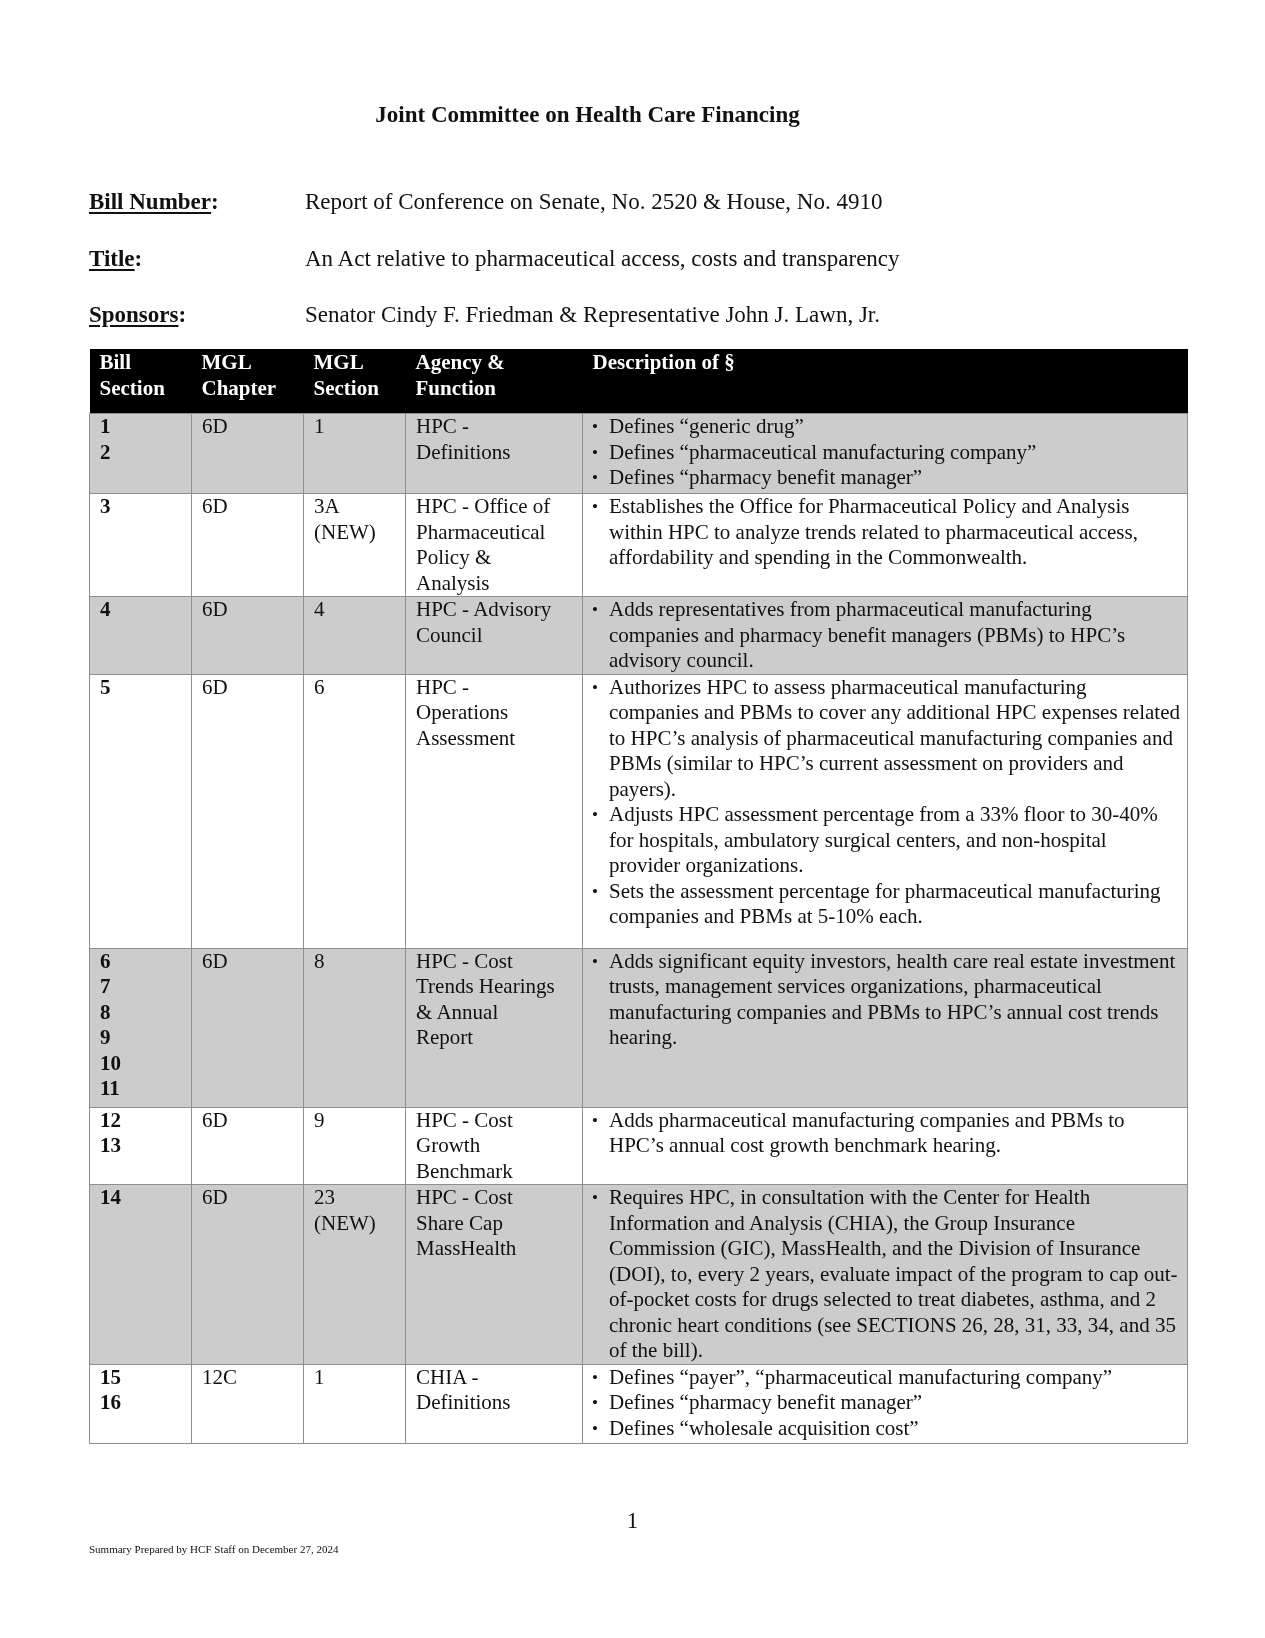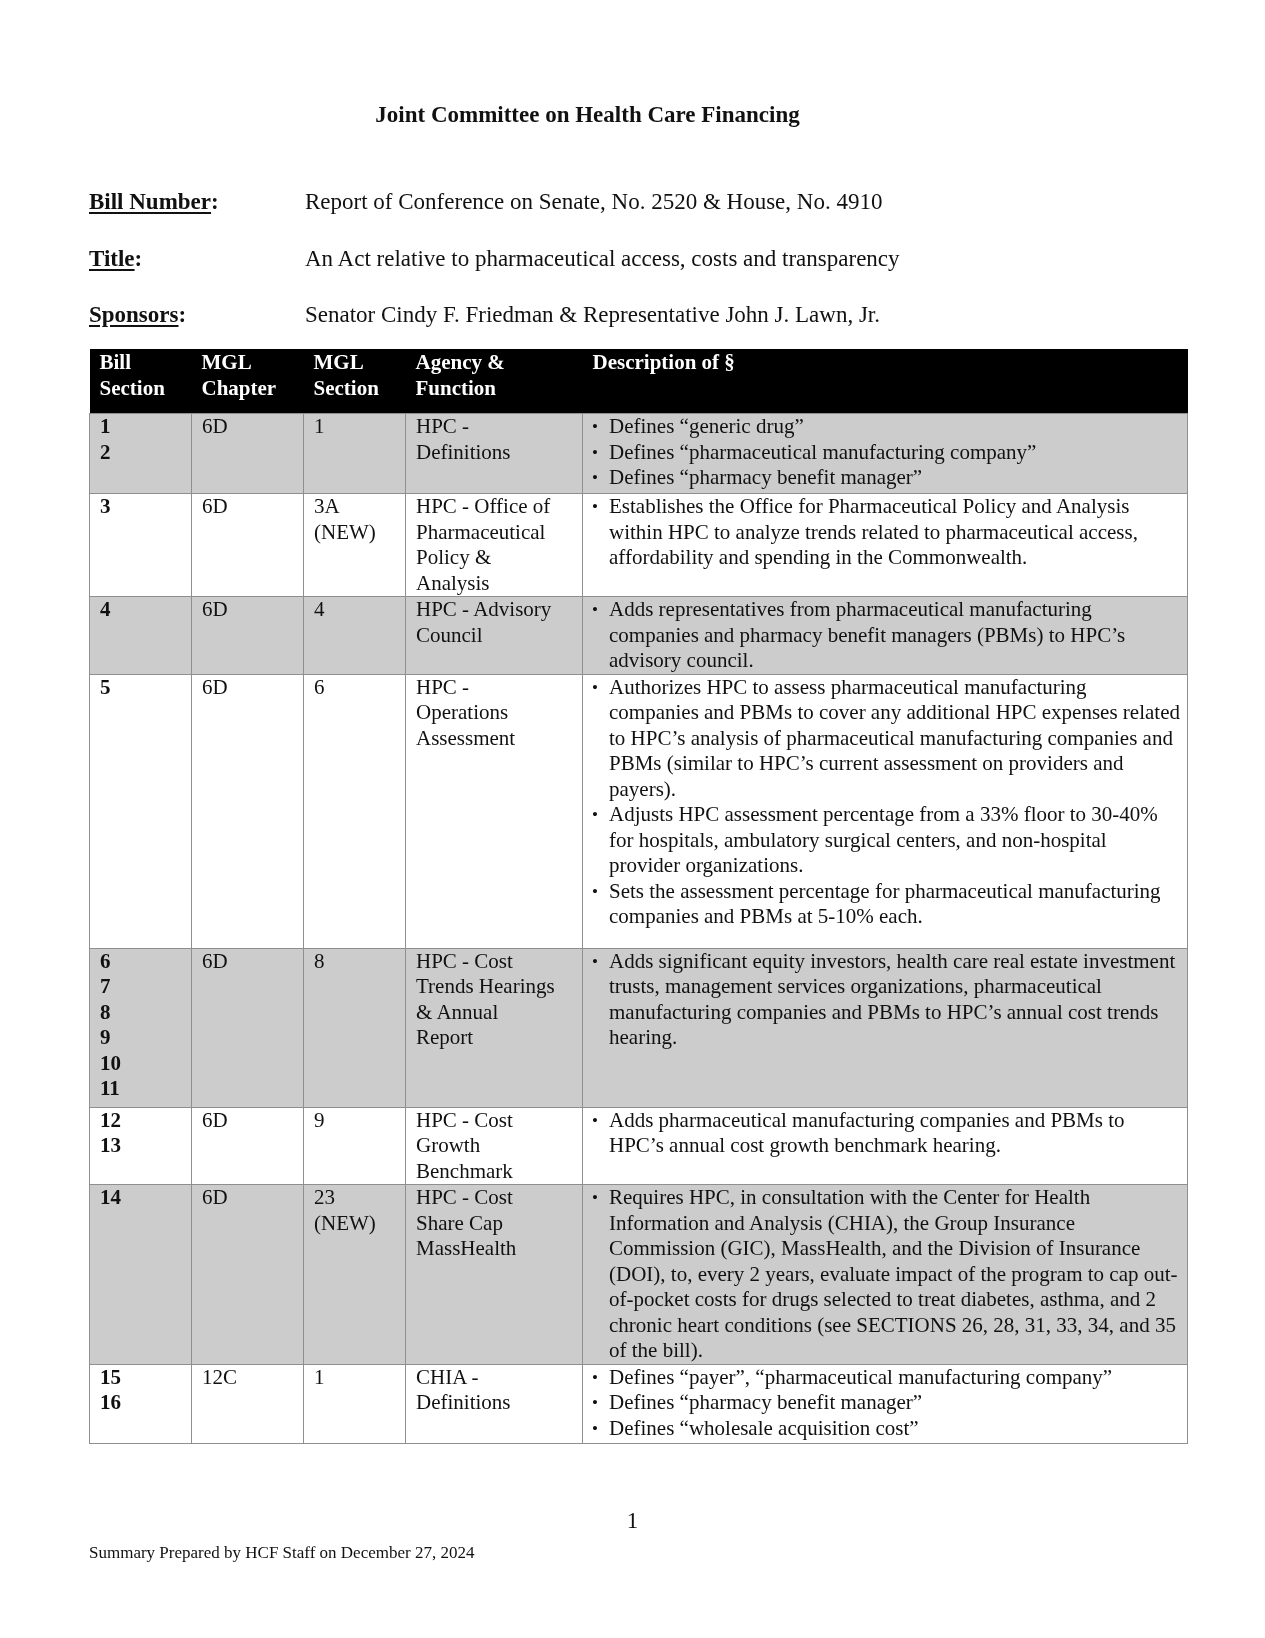--- a/index.html
+++ b/index.html
@@ -36,21 +36,21 @@
     }
     table.summary tr.shaded td { background: #cccccc; }
     td.bill-sec { font-weight: bold; }
     td.desc { padding-left: 8px !important; padding-right: 6px !important; }
     ul.bullets { list-style: none; margin: 0; padding: 0; }
     ul.bullets li { position: relative; padding-left: 18px; }
     ul.bullets li .bullet-icon { position: absolute; left: 1px; top: 0; font-size: 17px; }
     .line { display: block; }
 
     .page-number { position: absolute; left: 0; width: 1265px; top: 1508px; text-align: center; font-size: 23px; }
-    .footer { position: absolute; left: 89px; top: 1543px; font-size: 17px; }
+    .footer { position: absolute; left: 89px; top: 1543px; font-size: 11px; }
   </style>
 </head>
 <body>
 
 <div class="doc-title">
   <div>Joint Committee on Health Care Financing</div>
 </div>
 
 <div class="meta-row" style="top:188px;">
   <span class="meta-label"><u>Bill Number</u><span>:</span></span>

